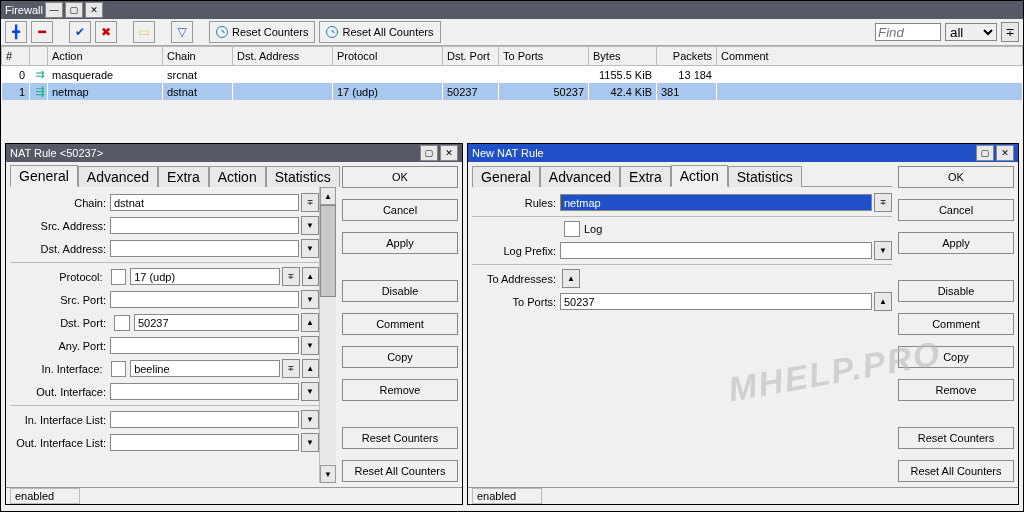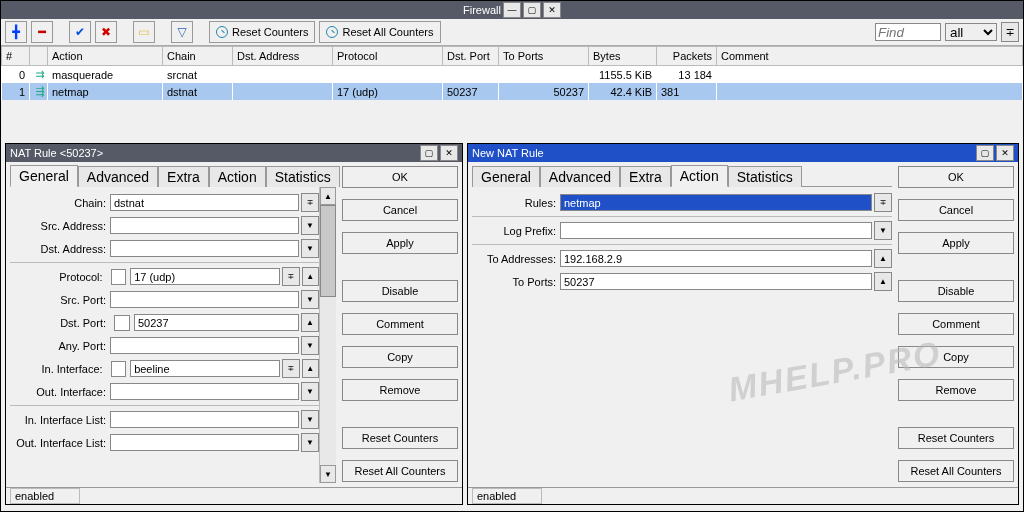--- a/index.html
+++ b/index.html
@@ -1,17 +1,17 @@
 <!DOCTYPE html>
 <html><head>
 <meta charset="utf-8">
 <style>
   html,body{margin:0;padding:0;font-family:Tahoma,Arial,sans-serif;font-size:11px;color:#000;background:#fff;overflow:hidden}
   .win{width:1024px;height:512px;border:1px solid #000;box-sizing:border-box;position:relative;background:#f0f0f0}
-  .titlebar{background:#555a66;color:#fff;height:18px;line-height:18px;padding:0 4px;display:flex;justify-content:center;align-items:center}
+  .titlebar{background:#555a66;color:#fff;height:18px;line-height:18px;padding:0 4px;display:flex;justify-content:flex-start;align-items:center}
   .titlebar .winbtns{display:flex;gap:0}
   .wbtn{width:16px;height:14px;border:1px solid #888;background:#e8e8e8;color:#000;font-size:9px;display:flex;align-items:center;justify-content:center;margin-left:2px;cursor:pointer}
   .tabs{display:flex;background:#f0f0f0;border-bottom:1px solid #999;height:22px;align-items:flex-end;padding-left:2px}
   .tab{padding:3px 10px;border:1px solid #999;border-bottom:none;background:#e8e8e8;margin-right:0;cursor:pointer;position:relative;top:1px}
   .tab.active{background:#f0f0f0;border-bottom:1px solid #f0f0f0}
   .toolbar{display:flex;align-items:center;height:26px;background:#f0f0f0;border-bottom:1px solid #aaa;padding:0 4px;gap:4px}
   .tb-btn{width:20px;height:20px;border:1px solid #999;background:#f0f0f0;display:flex;align-items:center;justify-content:center;cursor:pointer;font-size:12px}
   .tb-sep{width:8px}
   .tb-text-btn{height:20px;border:1px solid #999;background:#f0f0f0;padding:0 6px;display:flex;align-items:center;gap:4px;cursor:pointer}
   .toolbar .spacer{flex:1}
@@ -279,28 +279,32 @@
           <div class="dlg-tab">Statistics</div>
         </div>
         <div class="form-area">
           <div class="frow">
               <span class="flabel" style="width:84px">Rules:</span>
               <input class="finput sel" value="netmap" style="">
               <div class="fbtn-dd">∓</div>
             </div>
           <div class="hr"></div>
           <div class="frow">
+              <span class="flabel" style="width:84px"></span>
+              <span class="cbx"></span>
+              <span>Log</span>
+            </div>
+          <div class="frow">
               <span class="flabel" style="width:84px">Log Prefix:</span>
               <input class="finput" style="">
               <div class="fbtn-dd">▼</div>
             </div>
           <div class="hr"></div>
           <div class="frow">
               <span class="flabel" style="width:84px">To Addresses:</span>
-              <input class="finput" value="192.168.2.9" style="">
               <div class="fbtn-dd">▲</div>
             </div>
           <div class="frow">
               <span class="flabel" style="width:84px">To Ports:</span>
               <input class="finput" value="50237" style="">
               <div class="fbtn-dd">▲</div>
             </div>
         </div>
       </div>
       <div class="btncol">

